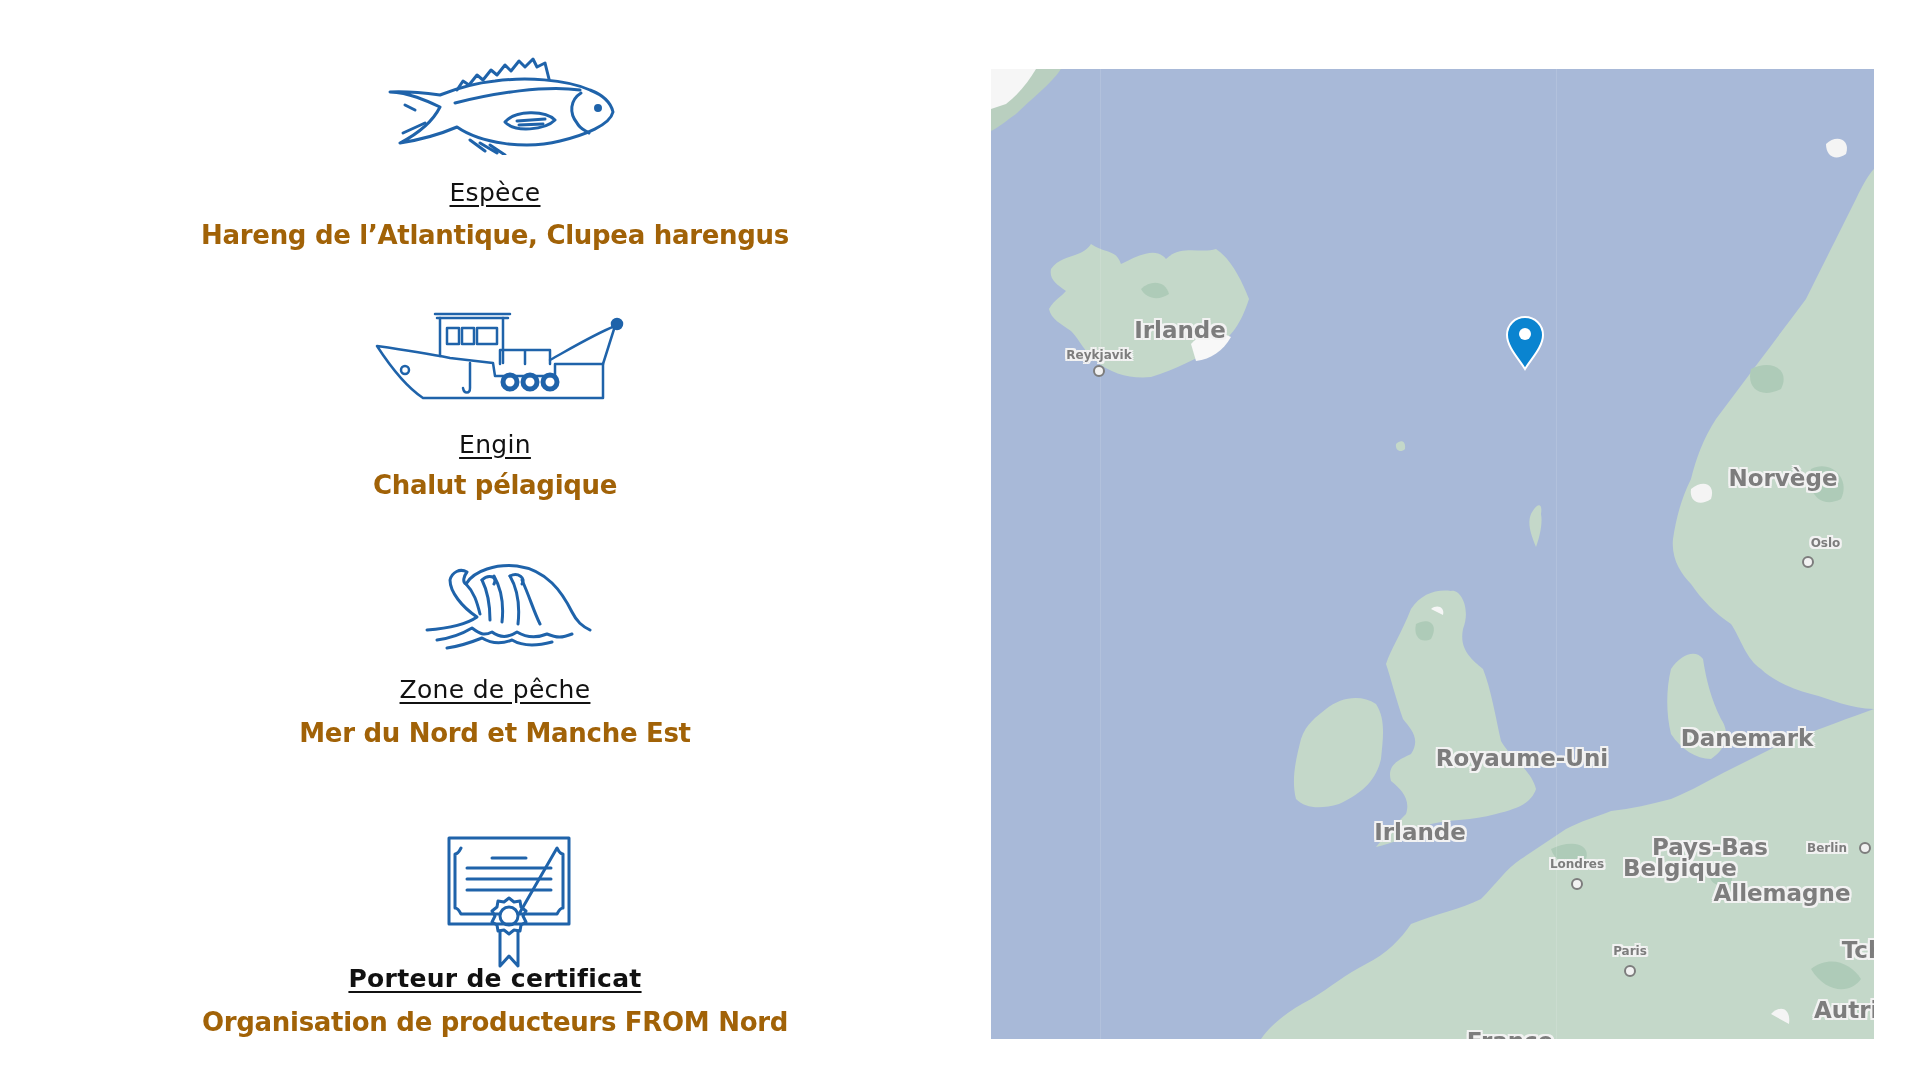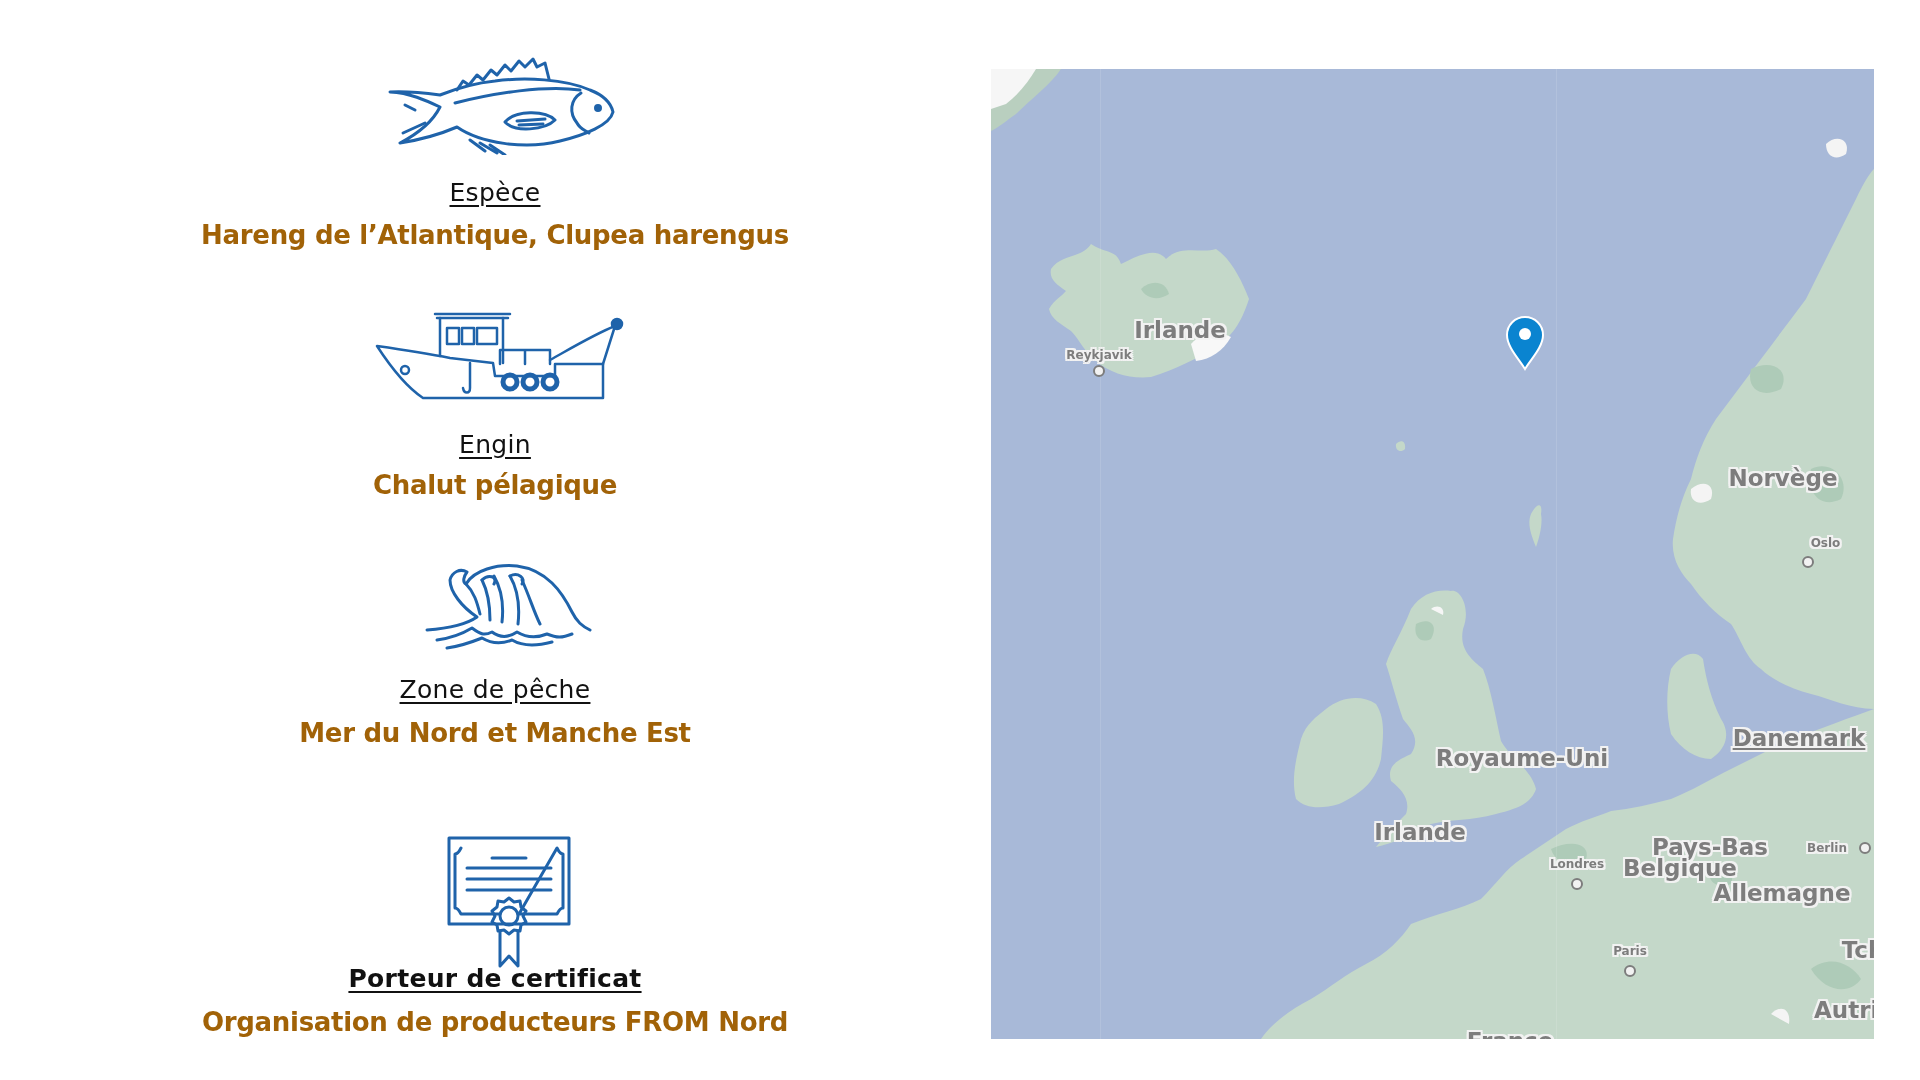--- a/index.html
+++ b/index.html
@@ -121,21 +121,21 @@
     <path d="M820 900 C 840 885 860 895 870 910 C 860 925 835 925 820 900 Z" fill="#aecbb8"></path>
     <path d="M780 945 C 790 935 800 940 798 955 Z" fill="#f4f4f4"></path>
   </svg>
 
   <div class="seam" style="left:109px;"></div>
   <div class="seam" style="left:565px;"></div>
 
   <span class="mlabel country" style="left:189px;top:261px;">Irlande</span>
   <span class="mlabel country" style="left:789px;top:409px;padding-left:6px;">Norvège</span>
   <span class="mlabel country" style="left:531px;top:689px;">Royaume-Uni</span>
-  <span class="mlabel country" style="left:808px;top:669px;text-decoration:underline;">Danemark</span>
+  <span class="mlabel country" style="left:756px;top:669px;">Danemark</span>
   <span class="mlabel country" style="left:409px;top:763px;margin-left:20px;">Irlande</span>
   <span class="mlabel country" style="left:719px;top:778px;">Pays-Bas</span>
   <span class="mlabel country" style="left:791px;top:824px;">Allemagne</span>
   <span class="mlabel country" style="left:689px;top:799px;">Belgique</span>
   <span class="mlabel country" style="left:872px;top:881px;">Tch</span>
   <span class="mlabel country" style="left:862px;top:941px;">Autric</span>
   <span class="mlabel country" style="left:519px;top:972px;">France</span>
 
   <span class="mlabel city" style="left:108px;top:286px;">Reykjavik</span>
   <span class="citydot" style="left:108px;top:302px;"></span>

